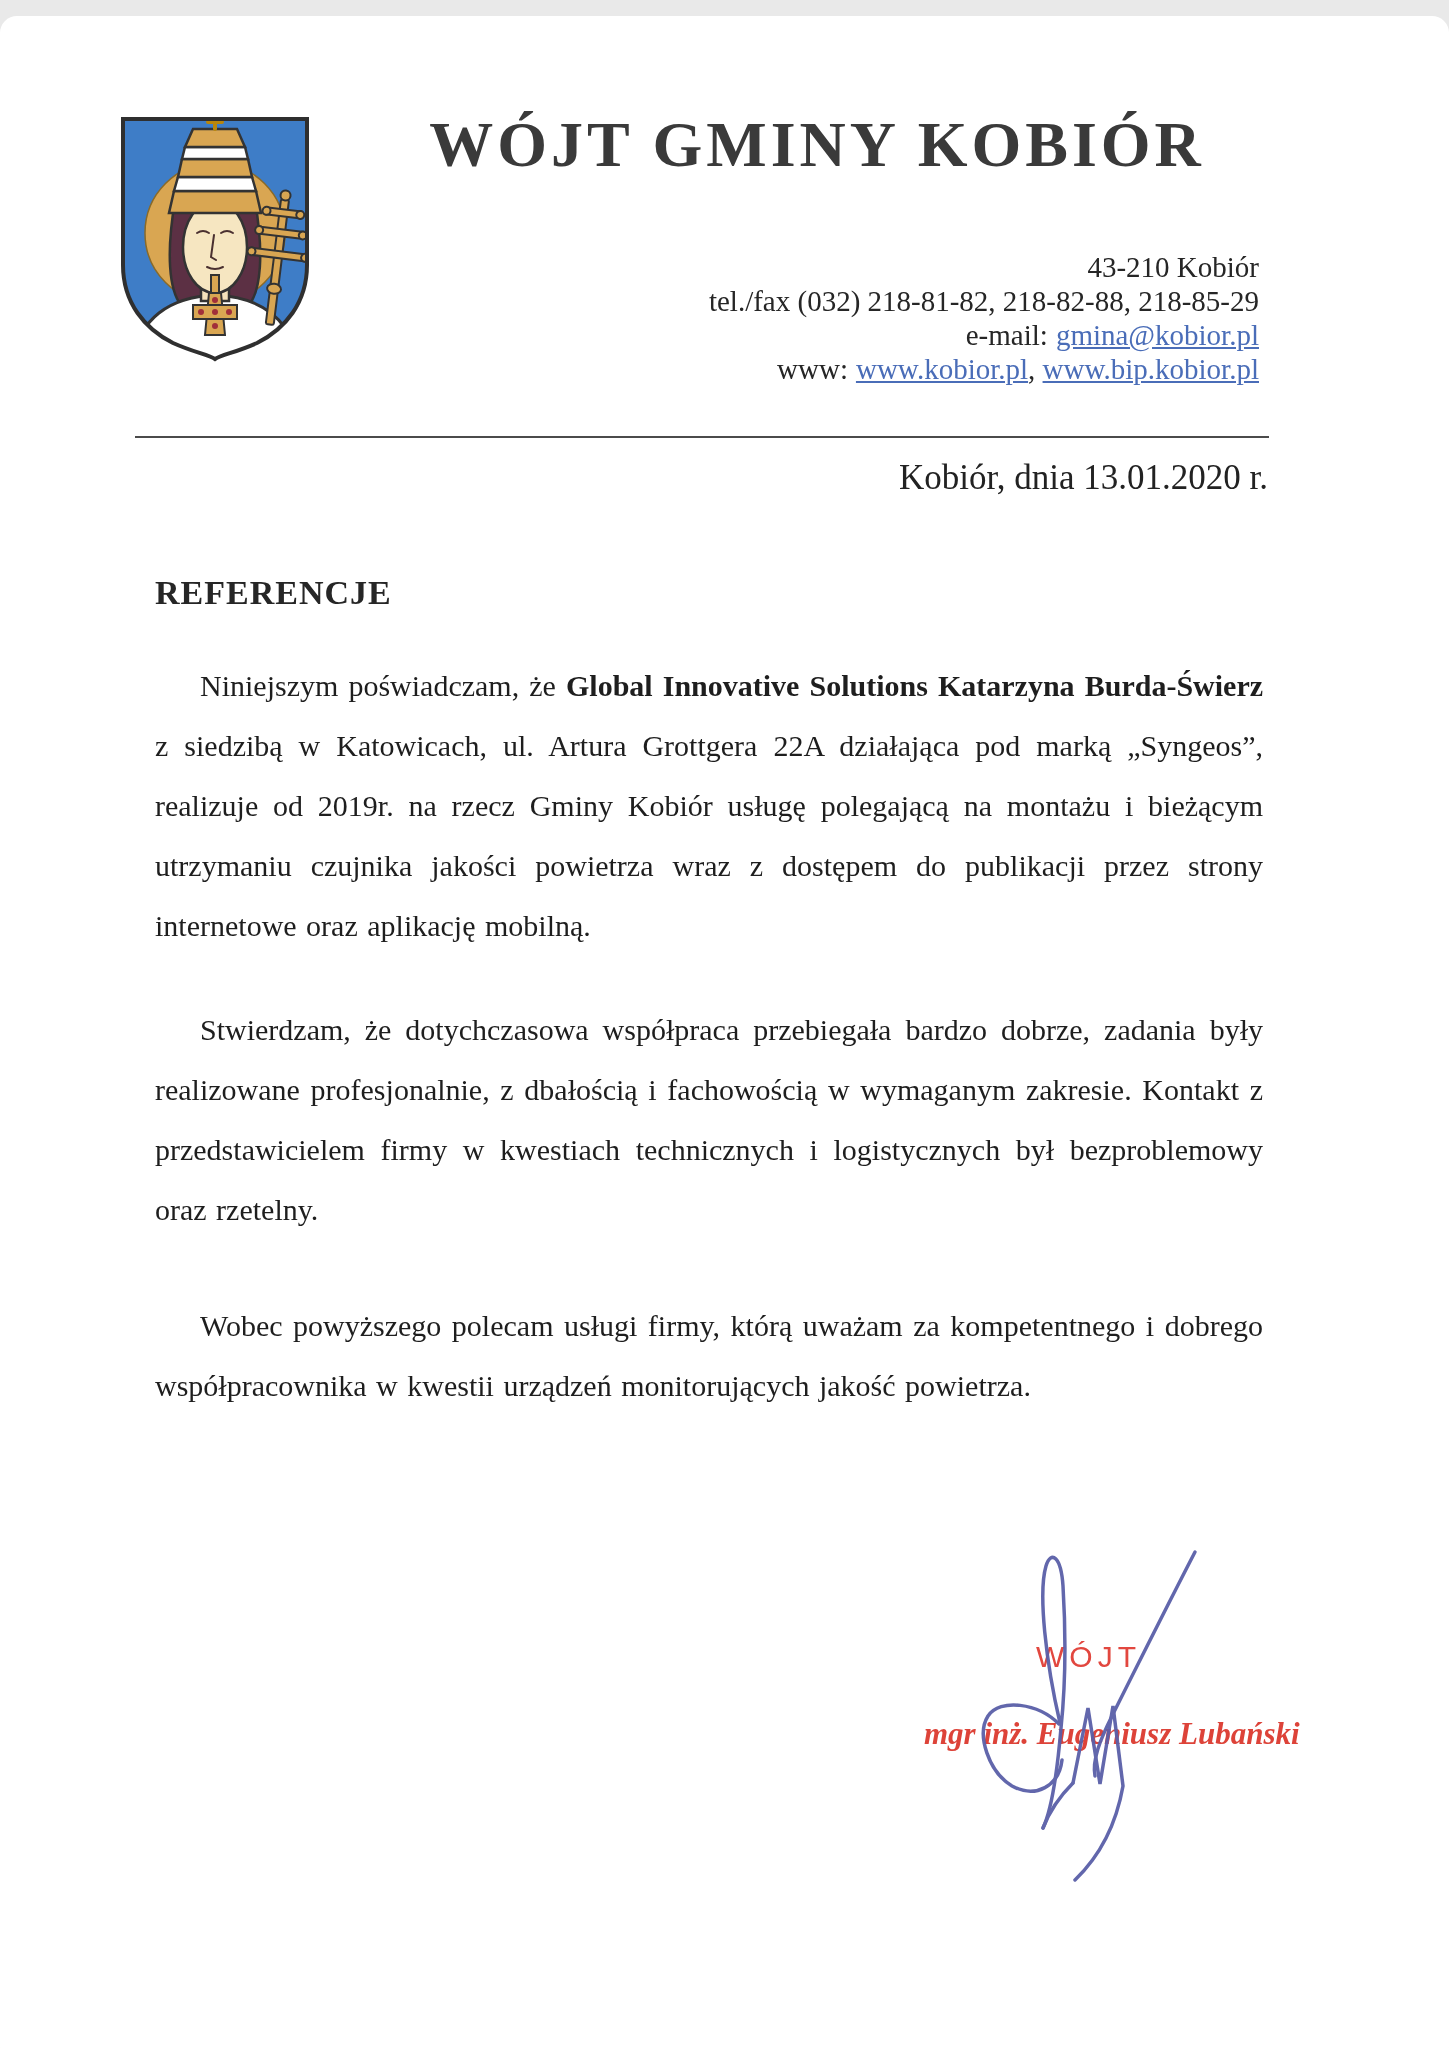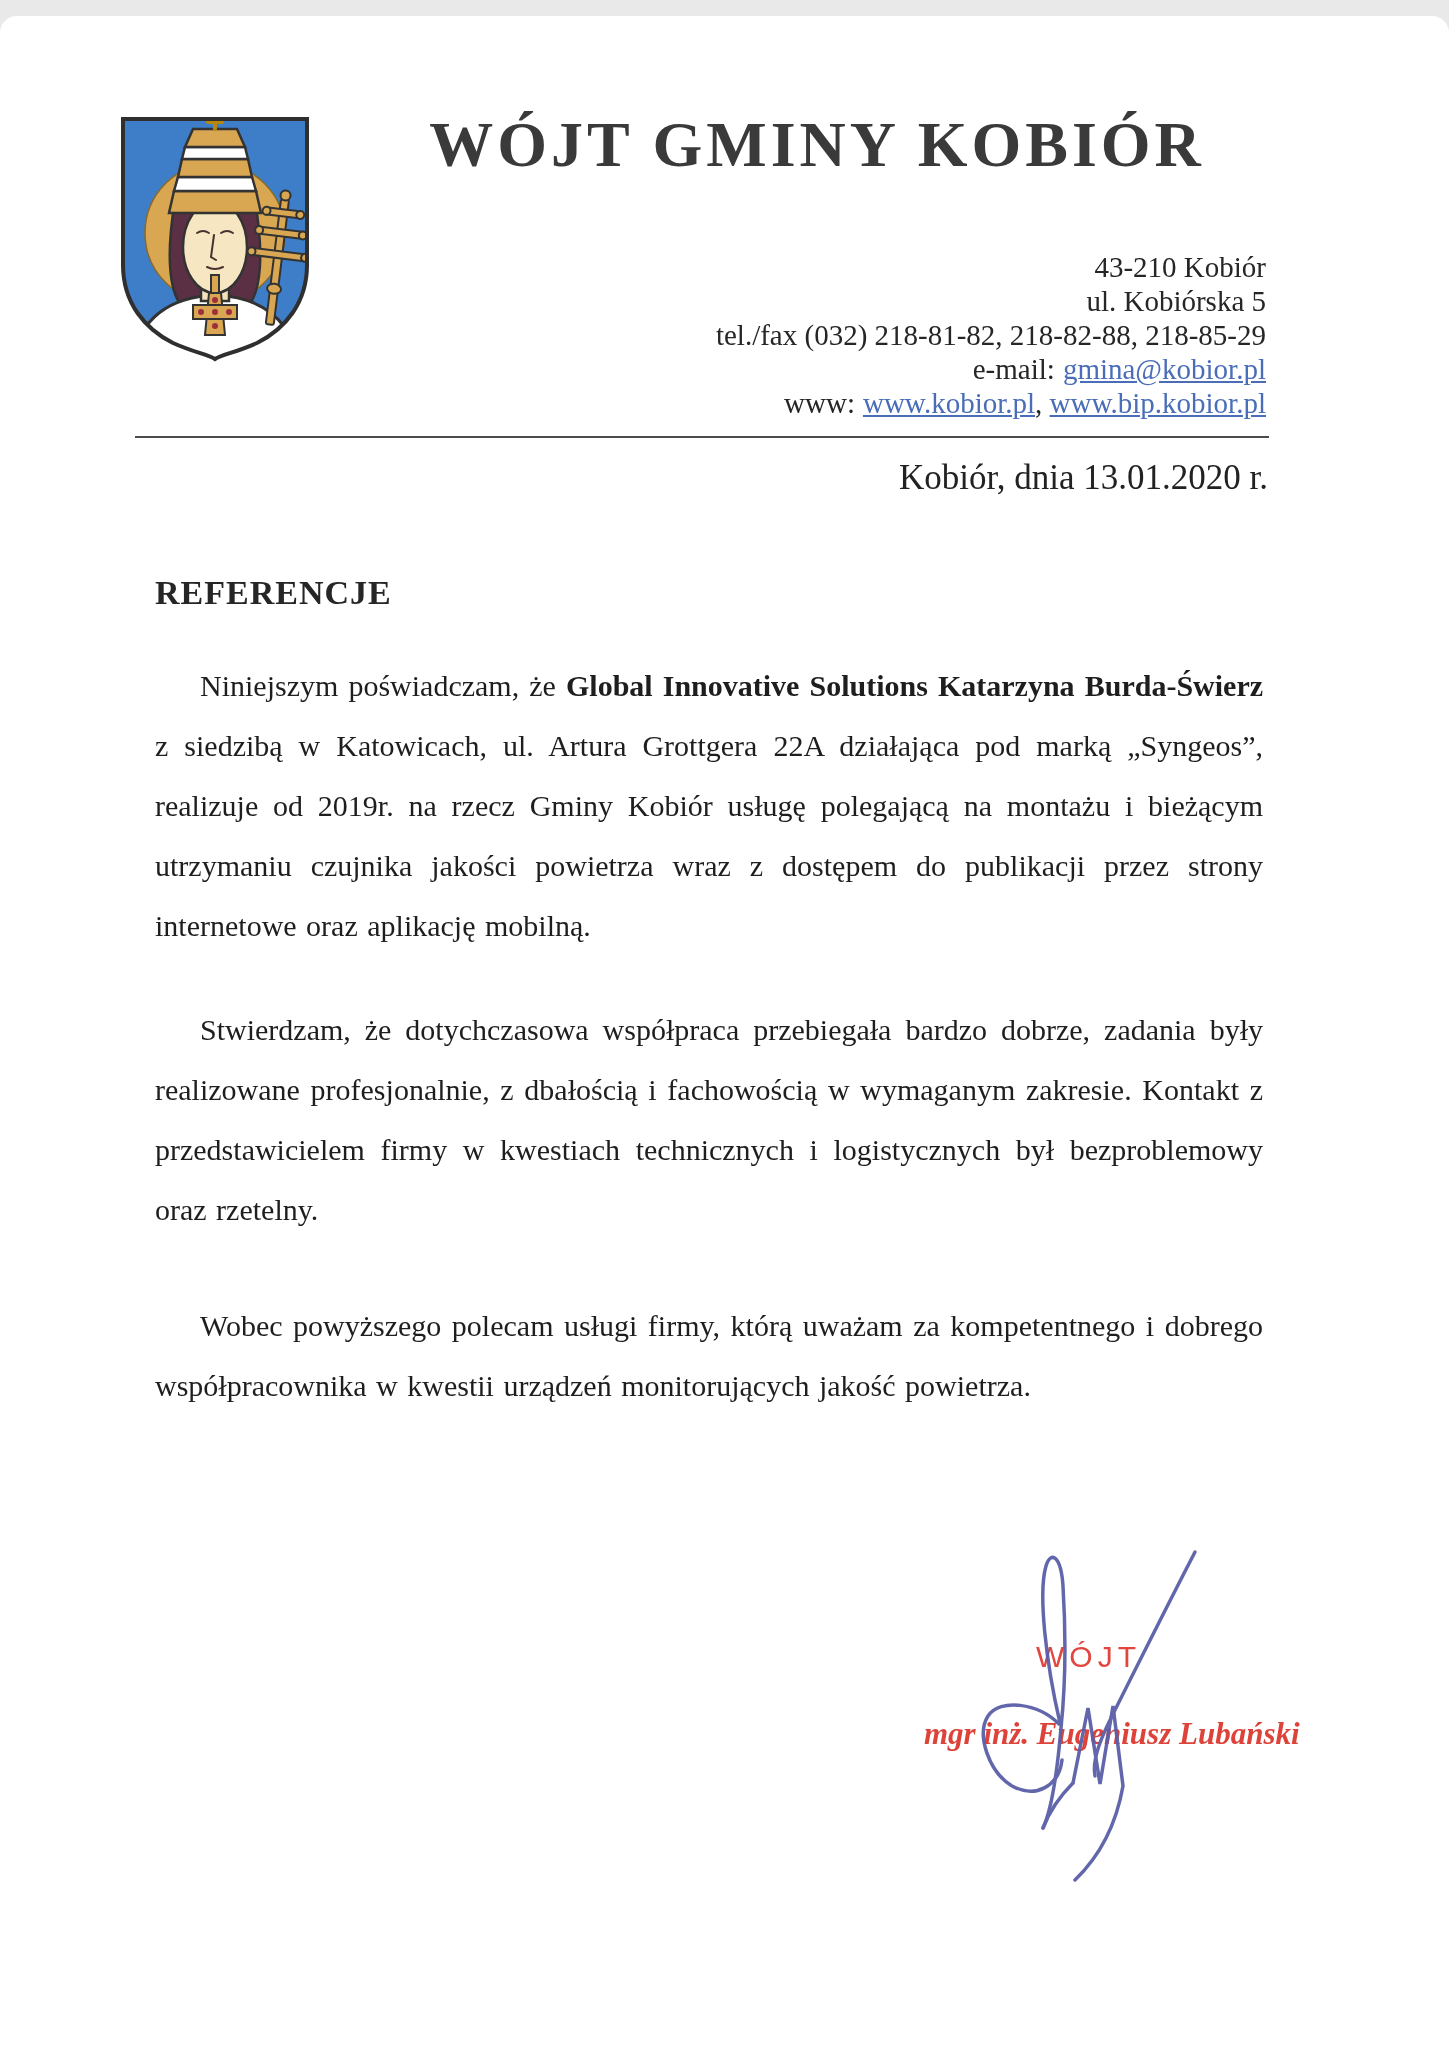--- a/index.html
+++ b/index.html
@@ -36,21 +36,21 @@
     font-size: 64px;
     font-weight: bold;
     letter-spacing: 4px;
     color: #3a3a3a;
     white-space: nowrap;
   }
 
   .contact-block {
     position: absolute;
     top: 234px;
-    right: 183px;
+    right: 190px;
     text-align: right;
     font-size: 29px;
     line-height: 34px;
     color: #262626;
   }
   .contact-block .label { margin-right: 8px; }
   .link {
     color: #4a6db8;
     text-decoration: underline;
     cursor: pointer;
@@ -213,21 +213,20 @@
       </g>
 
       <path d="M6,4 H190 V150 C190,188 168,214 140,228 C120,237 104,240 98,244 C92,240 76,237 56,228 C28,214 6,188 6,150 Z" fill="none" stroke="#2f2f2f" stroke-width="4"></path>
     </svg>
   </div>
 
   <h1 class="letterhead-title">WÓJT GMINY KOBIÓR</h1>
 
   <div class="contact-block">
     <div>43-210 Kobiór</div>
-    <div>ul. Kobiórska 5</div>
     <div>tel./fax (032) 218-81-82, 218-82-88, 218-85-29</div>
     <div>
       <span class="label">e-mail:</span><a class="link">gmina@kobior.pl</a>
     </div>
     <div>
       <span class="label">www:</span><a class="link">www.kobior.pl</a><span>, </span><a class="link">www.bip.kobior.pl</a>
     </div>
   </div>
 
   <div class="head-rule"></div>

